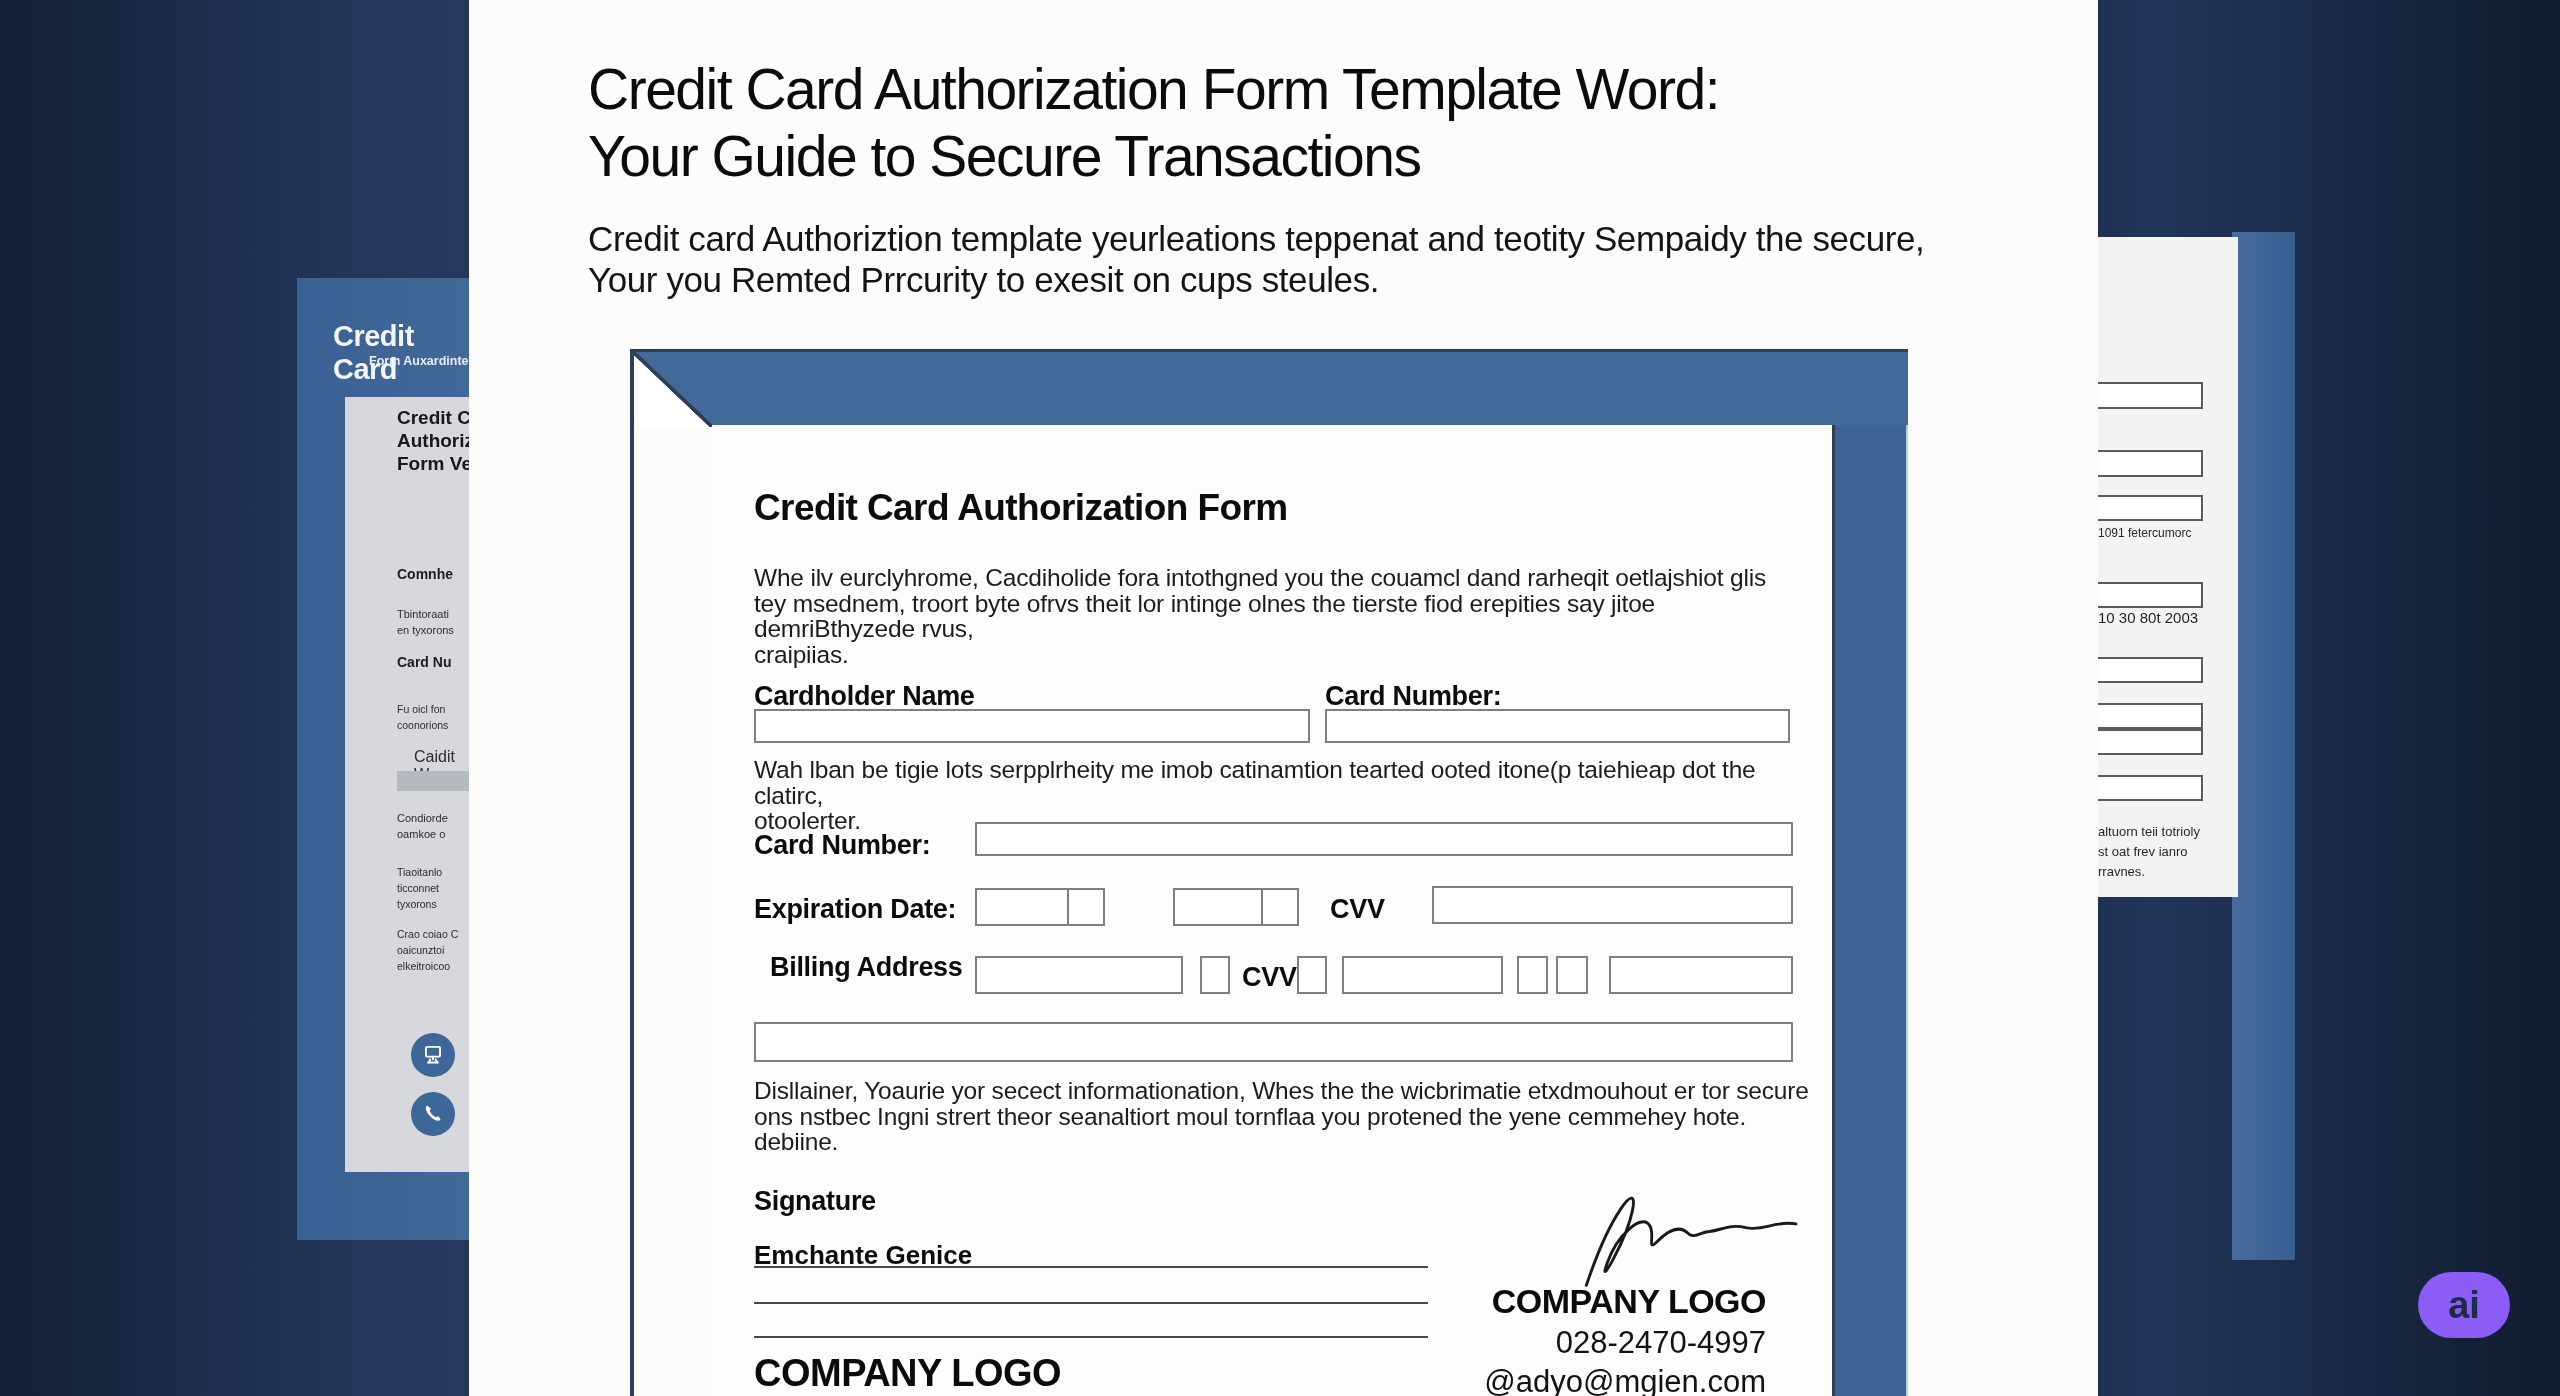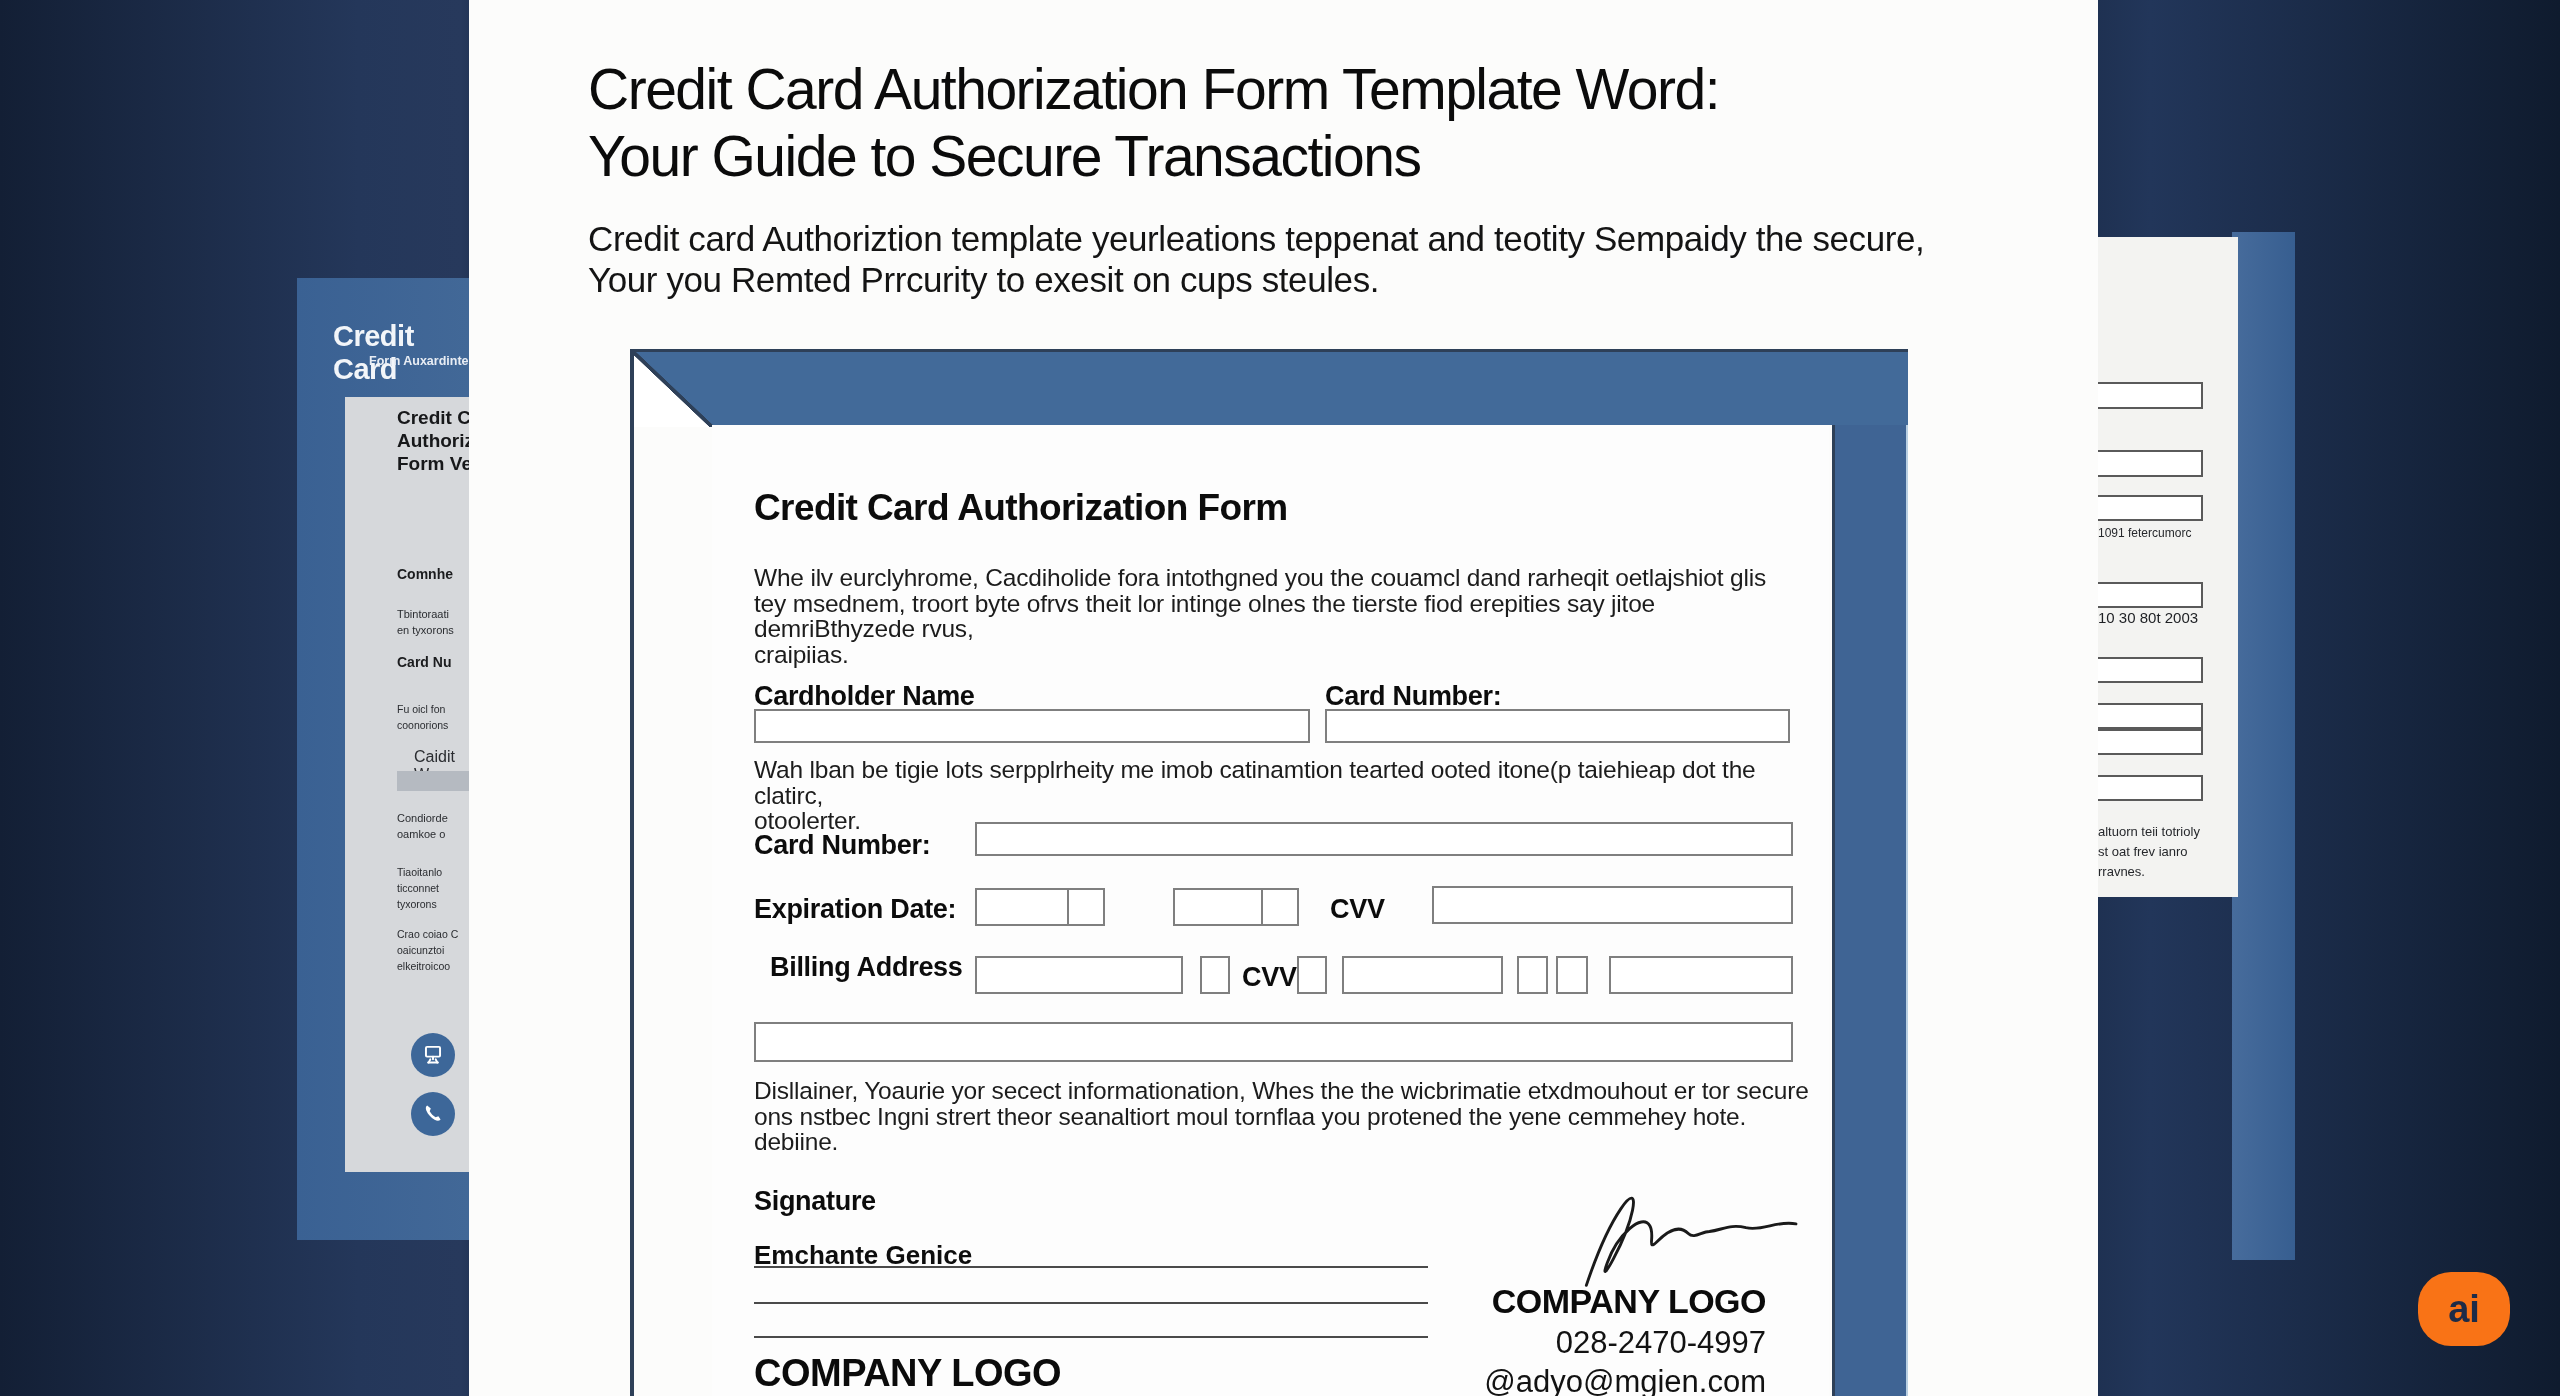--- a/index.html
+++ b/index.html
@@ -158,15 +158,15 @@
     <div class="abs" style="left:42px;top:927px;font-size:38px;font-weight:700;color:#0b0b0b;letter-spacing:-0.5px;">COMPANY LOGO</div>
 
     <div class="abs" style="left:614px;top:857px;width:440px;text-align:right;">
       <div style="font-size:34px;font-weight:700;color:#0b0b0b;letter-spacing:-0.5px;">COMPANY LOGO</div>
       <div style="font-size:31px;color:#121212;margin-top:4px;">028-2470-4997</div>
       <div style="font-size:31px;color:#121212;margin-top:3px;">@adyo@mgien.com</div>
     </div>
   </div>
 </div>
 
-<div class="abs" style="left:2418px;top:1272px;width:92px;height:74px;border-radius:33px;background:#f97316;display:flex;align-items:center;justify-content:center;">
+<div class="abs" style="left:2418px;top:1272px;width:92px;height:66px;border-radius:33px;background:#8b5cf6;display:flex;align-items:center;justify-content:center;">
   <span style="font-size:38px;font-weight:700;color:#1d2b47;">ai</span>
 </div>
 
 </body></html>

